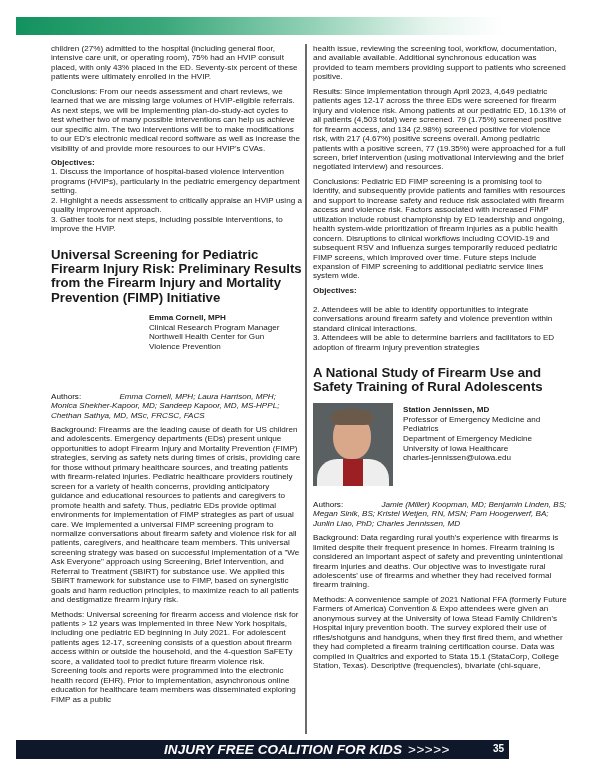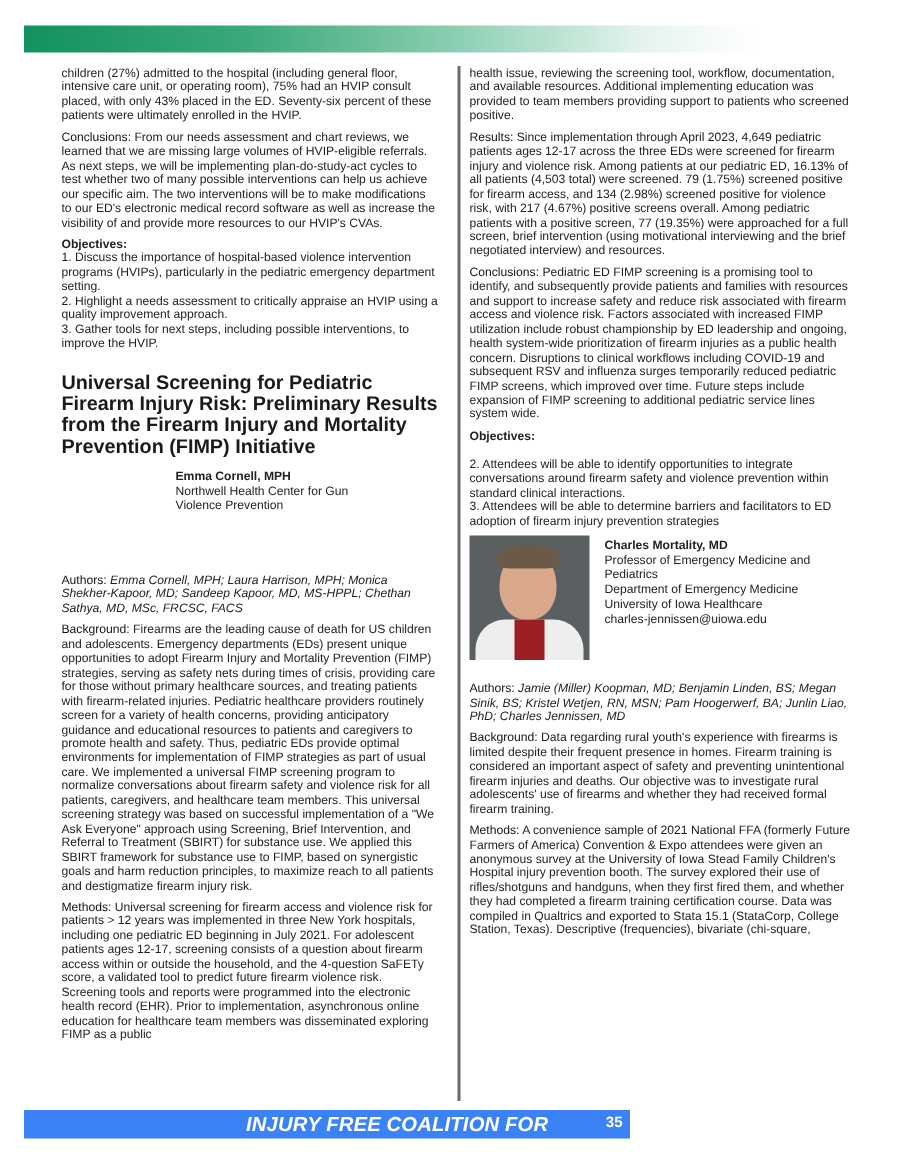--- a/index.html
+++ b/index.html
@@ -1,39 +1,39 @@
 <!DOCTYPE html>
 <html><head>
   <meta charset="utf-8">
   <style>
     html, body { margin: 0; padding: 0; background: #ffffff; }
     body { width: 600px; height: 776px; position: relative; overflow: hidden;
       font-family: "Liberation Sans", "DejaVu Sans", sans-serif; color: #222; }
     .top-bar { position: absolute; left: 16px; top: 17px; width: 487px; height: 18px;
       background: linear-gradient(to right, #12925e 0%, #3aa87a 30%, #8fd0b4 60%, #e6f4ee 85%, #ffffff 100%); }
     .col { position: absolute; top: 44px; font-size: 8.1px; line-height: 9.45px; }
-    .col-left { left: 41px; width: 251px; }
+    .col-left { left: 51px; width: 251px; }
     .col-right { left: 313px; width: 254px; }
     .divider { position: absolute; left: 305px; top: 44px; width: 2px; height: 690px; background: #6b6b6b; }
     p { margin: 0 0 5px 0; }
     .lbl { font-weight: normal; color: #111; }
-    .authors { font-style: italic; }
+    .authors { font-style: italic; margin-left: 36px; }
     .obj-head { font-weight: bold; display: block; }
     h2 { font-size: 13.2px; line-height: 14.4px; font-weight: bold; margin: 14px 0 8px 0; color: #1a1a1a; }
-    .presenter { margin-left: 76px; margin-bottom: 40px; line-height: 9.6px; }
+    .presenter { margin-left: 98px; margin-bottom: 40px; line-height: 9.6px; }
     .presenter .pname { font-weight: bold; }
     .pres-wrap { display: flex; margin-bottom: 14px; }
     .photo { width: 80px; height: 83px; flex: 0 0 80px; margin-right: 10px; background: #5a5f62; position: relative; overflow: hidden; }
     .photo .head { position: absolute; left: 20px; top: 10px; width: 38px; height: 46px; border-radius: 50% 50% 45% 45%; background: #d9a88a; }
     .photo .hair { position: absolute; left: 18px; top: 6px; width: 42px; height: 16px; border-radius: 50% 50% 20% 20%; background: #6b5a4a; }
     .photo .coat { position: absolute; left: 4px; top: 56px; width: 72px; height: 30px; border-radius: 20px 20px 0 0; background: #eeeeee; }
     .photo .shirt { position: absolute; left: 30px; top: 56px; width: 20px; height: 30px; background: #9c1f24; }
     .pres-text { line-height: 9.7px; padding-top: 2px; }
     .pres-text .pname { font-weight: bold; }
-    .footer { position: absolute; left: 16px; top: 740px; width: 404px; height: 19px; background: #3b82f6; }
+    .footer { position: absolute; left: 16px; top: 740px; width: 493px; height: 19px; background: #0f172a; }
     .footer-title { position: absolute; left: 148px; top: 1px; font-size: 13.5px; line-height: 17px; font-weight: bold; font-style: italic; color: #ffffff; letter-spacing: 0.1px; }
     .footer-arrows { font-style: normal; font-weight: normal; margin-left: 6px; letter-spacing: 0.5px; }
     .page-num { position: absolute; right: 5px; top: 3px; font-size: 10px; font-weight: bold; color: #ffffff; }
   </style>
 </head>
 <body>
 
 <div class="top-bar"></div>
 
 <div class="col col-left">
@@ -41,49 +41,51 @@
   <p><span class="lbl">Conclusions:</span><span> From our needs assessment and chart reviews, we learned that we are missing large volumes of HVIP-eligible referrals. As next steps, we will be implementing plan-do-study-act cycles to test whether two of many possible interventions can help us achieve our specific aim. The two interventions will be to make modifications to our ED's electronic medical record software as well as increase the visibility of and provide more resources to our HVIP's CVAs.</span></p>
   <p>
     <span class="obj-head">Objectives:</span>
     <span>1. Discuss the importance of hospital-based violence intervention programs (HVIPs), particularly in the pediatric emergency department setting.</span><br>
     <span>2. Highlight a needs assessment to critically appraise an HVIP using a quality improvement approach.</span><br>
     <span>3. Gather tools for next steps, including possible interventions, to improve the HVIP.</span>
   </p>
   <h2>Universal Screening for Pediatric Firearm Injury Risk: Preliminary Results from the Firearm Injury and Mortality Prevention (FIMP) Initiative</h2>
   <div class="presenter">
     <div class="pname">Emma Cornell, MPH</div>
+    <div>Clinical Research Program Manager</div>
     <div>Northwell Health Center for Gun</div>
     <div>Violence Prevention</div>
   </div>
   <p><span class="lbl">Authors:</span><span class="authors"> Emma Cornell, MPH; Laura Harrison, MPH; Monica Shekher-Kapoor, MD; Sandeep Kapoor, MD, MS-HPPL; Chethan Sathya, MD, MSc, FRCSC, FACS</span></p>
   <p><span class="lbl">Background:</span><span> Firearms are the leading cause of death for US children and adolescents. Emergency departments (EDs) present unique opportunities to adopt Firearm Injury and Mortality Prevention (FIMP) strategies, serving as safety nets during times of crisis, providing care for those without primary healthcare sources, and treating patients with firearm-related injuries. Pediatric healthcare providers routinely screen for a variety of health concerns, providing anticipatory guidance and educational resources to patients and caregivers to promote health and safety. Thus, pediatric EDs provide optimal environments for implementation of FIMP strategies as part of usual care. We implemented a universal FIMP screening program to normalize conversations about firearm safety and violence risk for all patients, caregivers, and healthcare team members. This universal screening strategy was based on successful implementation of a "We Ask Everyone" approach using Screening, Brief Intervention, and Referral to Treatment (SBIRT) for substance use. We applied this SBIRT framework for substance use to FIMP, based on synergistic goals and harm reduction principles, to maximize reach to all patients and destigmatize firearm injury risk.</span></p>
   <p><span class="lbl">Methods:</span><span> Universal screening for firearm access and violence risk for patients &gt; 12 years was implemented in three New York hospitals, including one pediatric ED beginning in July 2021. For adolescent patients ages 12-17, screening consists of a question about firearm access within or outside the household, and the 4-question SaFETy score, a validated tool to predict future firearm violence risk. Screening tools and reports were programmed into the electronic health record (EHR). Prior to implementation, asynchronous online education for healthcare team members was disseminated exploring FIMP as a public</span></p>
 </div>
 
 <div class="divider"></div>
 
 <div class="col col-right">
-  <p>health issue, reviewing the screening tool, workflow, documentation, and available resources. Additional implementing education was provided to team members providing support to patients who screened positive.</p>
+  <p>health issue, reviewing the screening tool, workflow, documentation, and available available. Additional synchronous education was provided to team members providing support to patients who screened positive.</p>
   <p><span class="lbl">Results:</span><span> Since implementation through April 2023, 4,649 pediatric patients ages 12-17 across the three EDs were screened for firearm injury and violence risk. Among patients at our pediatric ED, 16.13% of all patients (4,503 total) were screened. 79 (1.75%) screened positive for firearm access, and 134 (2.98%) screened positive for violence risk, with 217 (4.67%) positive screens overall. Among pediatric patients with a positive screen, 77 (19.35%) were approached for a full screen, brief intervention (using motivational interviewing and the brief negotiated interview) and resources.</span></p>
   <p><span class="lbl">Conclusions:</span><span> Pediatric ED FIMP screening is a promising tool to identify, and subsequently provide patients and families with resources and support to increase safety and reduce risk associated with firearm access and violence risk. Factors associated with increased FIMP utilization include robust championship by ED leadership and ongoing, health system-wide prioritization of firearm injuries as a public health concern. Disruptions to clinical workflows including COVID-19 and subsequent RSV and influenza surges temporarily reduced pediatric FIMP screens, which improved over time. Future steps include expansion of FIMP screening to additional pediatric service lines system wide.</span></p>
   <p>
     <span class="obj-head">Objectives:</span>
     <br>
     <span>2. Attendees will be able to identify opportunities to integrate conversations around firearm safety and violence prevention within standard clinical interactions.</span><br>
     <span>3. Attendees will be able to determine barriers and facilitators to ED adoption of firearm injury prevention strategies</span>
   </p>
+  <h2>A National Study of Firearm Use and Safety Training of Rural Adolescents</h2>
   <div class="pres-wrap">
     <div class="photo" title="headshot-photo">
       <div class="coat"></div>
       <div class="shirt"></div>
       <div class="head"></div>
       <div class="hair"></div>
     </div>
     <div class="pres-text">
-      <div class="pname">Charles Mortality, MD</div>
+      <div class="pname">Station Jennissen, MD</div>
       <div>Professor of Emergency Medicine and</div>
       <div>Pediatrics</div>
       <div>Department of Emergency Medicine</div>
       <div>University of Iowa Healthcare</div>
       <div>charles-jennissen@uiowa.edu</div>
     </div>
   </div>
   <p><span class="lbl">Authors:</span><span class="authors"> Jamie (Miller) Koopman, MD; Benjamin Linden, BS; Megan Sinik, BS; Kristel Wetjen, RN, MSN; Pam Hoogerwerf, BA; Junlin Liao, PhD; Charles Jennissen, MD</span></p>
   <p><span class="lbl">Background:</span><span> Data regarding rural youth's experience with firearms is limited despite their frequent presence in homes. Firearm training is considered an important aspect of safety and preventing unintentional firearm injuries and deaths. Our objective was to investigate rural adolescents' use of firearms and whether they had received formal firearm training.</span></p>
   <p><span class="lbl">Methods:</span><span> A convenience sample of 2021 National FFA (formerly Future Farmers of America) Convention &amp; Expo attendees were given an anonymous survey at the University of Iowa Stead Family Children's Hospital injury prevention booth. The survey explored their use of rifles/shotguns and handguns, when they first fired them, and whether they had completed a firearm training certification course. Data was compiled in Qualtrics and exported to Stata 15.1 (StataCorp, College Station, Texas). Descriptive (frequencies), bivariate (chi-square,</span></p>

